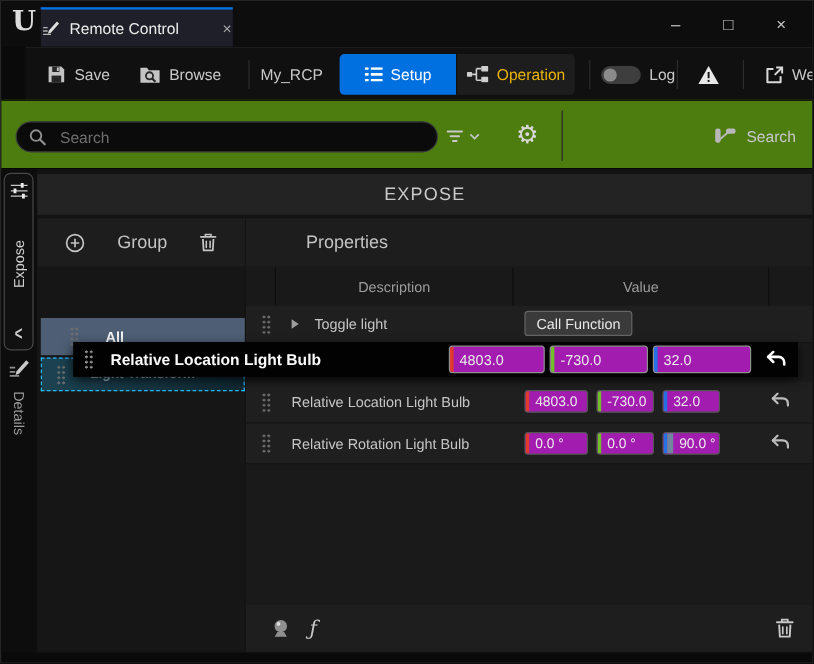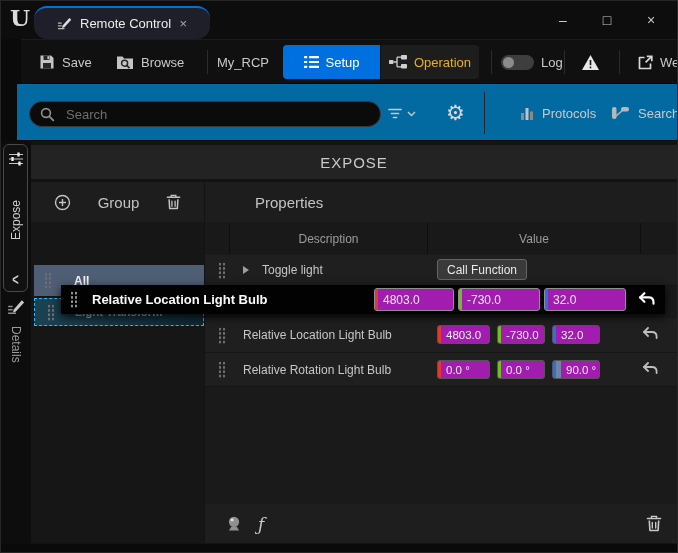--- a/index.html
+++ b/index.html
@@ -5,23 +5,23 @@
   html,body{margin:0;padding:0;background:#000;}
   .window{position:relative;width:678px;height:553px;background:#0a0a0a;
     font-family:"Liberation Sans",sans-serif;overflow:hidden;
     border:1px solid #262626;box-sizing:border-box;}
   svg{display:block;}
 
   
   .titlebar{position:absolute;left:0;top:0;right:0;height:38px;background:#0d0d0d;}
   .ue-logo{position:absolute;left:9px;top:3px;font-family:"DejaVu Serif",serif;
     font-size:23px;font-weight:bold;color:#dcdcdc;}
-  .doc-tab{position:absolute;left:33px;top:5px;width:176px;height:33px;background:#1f1f29;
+  .doc-tab{position:absolute;left:33px;top:5px;width:160px;height:33px;background:#1f1f29;
     border-top:2px solid var(--accent,#0070e0);display:flex;align-items:center;gap:8px;
-    padding:0 23px;box-sizing:border-box;border-radius:13px;}
+    padding:0 1px;box-sizing:border-box;}
   .doc-tab .label{font-size:13px;color:#ededed;flex:1;white-space:nowrap;}
   .tab-close{color:#a8a8a8;font-size:13px;line-height:1;}
   .win-controls{position:absolute;right:4px;top:0;height:38px;display:flex;}
   .wc-btn{width:44px;display:flex;align-items:center;justify-content:center;
     color:#c8c8c8;font-size:14px;}
 
   
   .toolbar{position:absolute;left:0;top:38px;right:0;height:44px;background:#101010;
     border-top:1px solid #1c1c1c;box-sizing:border-box;margin-left:20px;}
   .tb-item{position:absolute;top:5px;height:34px;display:flex;align-items:center;gap:7px;
@@ -29,21 +29,21 @@
   .tb-sep{position:absolute;width:1px;background:#2c2c2c;top:10px;height:24px;}
   .seg{position:absolute;top:5px;height:34px;display:flex;align-items:center;
     justify-content:center;gap:7px;font-size:13px;box-sizing:border-box;}
   .seg-setup{left:262px;width:97px;background:var(--accent,#0070e0);
     border-radius:4px 0 0 4px;color:#fff;}
   .seg-operation{left:360px;width:98px;background:#1d1d1d;border-radius:0 4px 4px 0;color:#eab308;}
   .toggle{width:33px;height:15px;border-radius:8px;background:#3e3e3e;position:relative;}
   .toggle .knob{position:absolute;left:2px;top:2px;width:11px;height:11px;border-radius:50%;background:#8b8b8b;}
 
   
-  .search-row{position:absolute;left:16px;top:82px;right:0;height:58px;background:#0369a1;
+  .search-row{position:absolute;left:0;top:82px;right:0;height:58px;background:#4d7c0f;
     border-top:1px solid #060606;border-bottom:1px solid #060606;box-sizing:border-box;}
   .search-box{position:absolute;left:12px;top:17px;width:352px;height:26px;border-radius:13px;
     background:#0b0b0b;border:1px solid #3a3a3a;display:flex;align-items:center;gap:9px;
     padding:0 10px;box-sizing:border-box;}
   .search-box input{flex:1;background:transparent;border:none;outline:none;color:#ddd;font-size:13px;
     font-family:"Liberation Sans",sans-serif;}
   .search-box input::placeholder{color:#6f6f6f;}
   .filter-btn{position:absolute;left:371px;top:24px;display:flex;align-items:center;gap:5px;}
   .gear-btn{position:absolute;left:429px;top:13px;height:32px;line-height:32px;
     font-size:21px;color:#d8d8d8;}
@@ -67,21 +67,21 @@
   .expose-hd{position:absolute;left:0;top:4px;right:0;height:34px;background:#232323;
     display:flex;align-items:center;justify-content:center;font-size:15px;color:#c9c9c9;
     letter-spacing:1px;}
 
   
   .group-panel{position:absolute;left:0;top:41px;width:173px;bottom:1px;background:#161616;}
   .group-hd{height:40px;background:#1d1d1d;display:flex;align-items:center;
     justify-content:space-between;padding:0 23px;}
   .group-hd .g-label{font-size:15px;color:#c3c3c3;}
   .row-all{position:absolute;left:3px;right:0;top:83px;height:31px;
-    background:var(--group-all-bg,#4e5f75);display:flex;align-items:center;gap:22px;padding-left:10px;box-sizing:border-box;}
+    background:var(--group-all-bg,#4e5f75);display:flex;align-items:center;gap:22px;padding-left:24px;box-sizing:border-box;}
   .row-all .g-item-label{font-size:12px;font-weight:bold;color:#f4f4f4;}
   .row-lt{position:absolute;left:3px;right:0;top:116px;height:28px;
     background:linear-gradient(90deg,#1c4252,#0f2832);
     border:1px dashed var(--selection,#26bbff);box-sizing:border-box;
     display:flex;align-items:center;gap:20px;padding-left:12px;}
   .row-lt .g-item-label{font-size:11.5px;font-weight:bold;color:#9fb6c2;}
 
   
   .props-panel{position:absolute;left:174px;right:0;top:41px;bottom:1px;background:#1a1a1a;}
   .props-hd{height:40px;background:#1d1d1d;display:flex;align-items:center;padding-left:50px;
@@ -269,30 +269,20 @@
           </svg>
       </span>
       <span>
         <svg width="9" height="6" viewBox="0 0 9 6">
             <path d="M1 1l3.5 3.5L8 1" fill="none" stroke="#c8c8c8" stroke-width="1.4"></path>
           </svg>
       </span>
     </div>
     <div class="gear-btn">⚙</div>
     <div class="sr-sep"></div>
-    <div class="sr-btn" style="left:503px">
-      <span>
-        <svg width="14" height="14" viewBox="0 0 14 14">
-            <rect x="1" y="7" width="3" height="7" fill="#8a8a8a"></rect>
-            <rect x="5.5" y="2" width="3" height="12" fill="#c2c2c2"></rect>
-            <rect x="10" y="5.5" width="3" height="8.5" fill="#8a8a8a"></rect>
-          </svg>
-      </span>
-      <span>Protocols</span>
-    </div>
     <div class="sr-btn" style="left:593px">
       <span>
         <svg width="20" height="16" viewBox="0 0 20 16">
             <rect x="2" y="2" width="4.5" height="12" rx="2" fill="#b8b8b8"></rect>
             <rect x="11" y="2" width="8" height="4.5" rx="2" fill="#b8b8b8"></rect>
             <path d="M5.5 11.5 13 5" stroke="#b8b8b8" stroke-width="1.6"></path>
           </svg>
       </span>
       <span>Search</span>
     </div>

